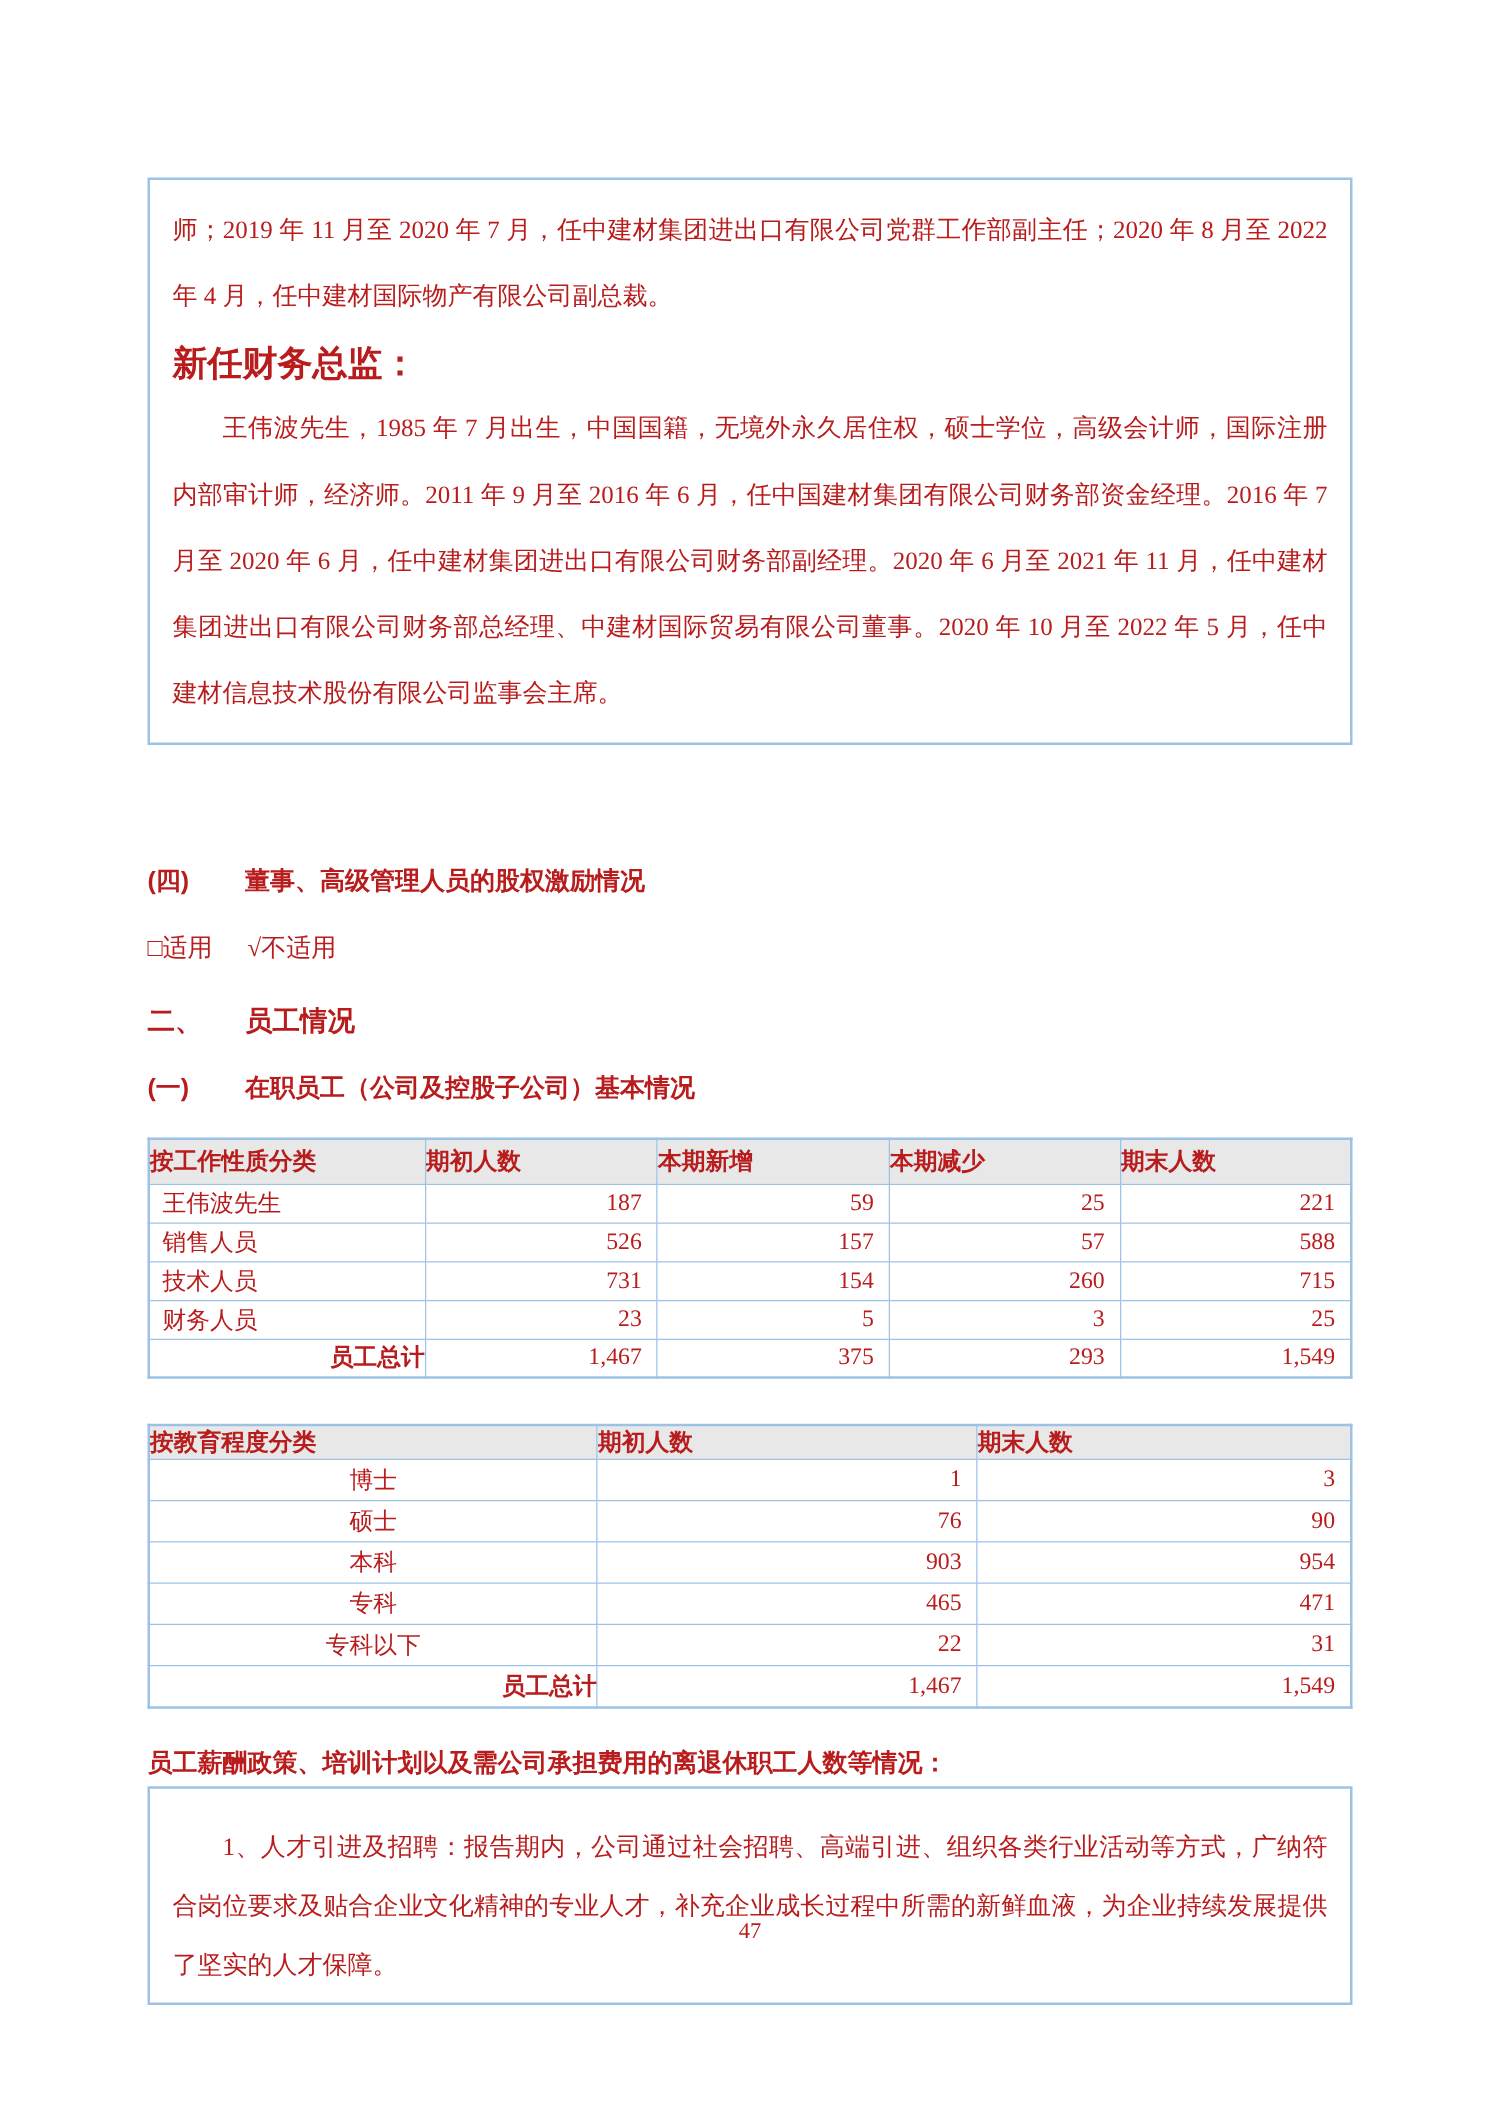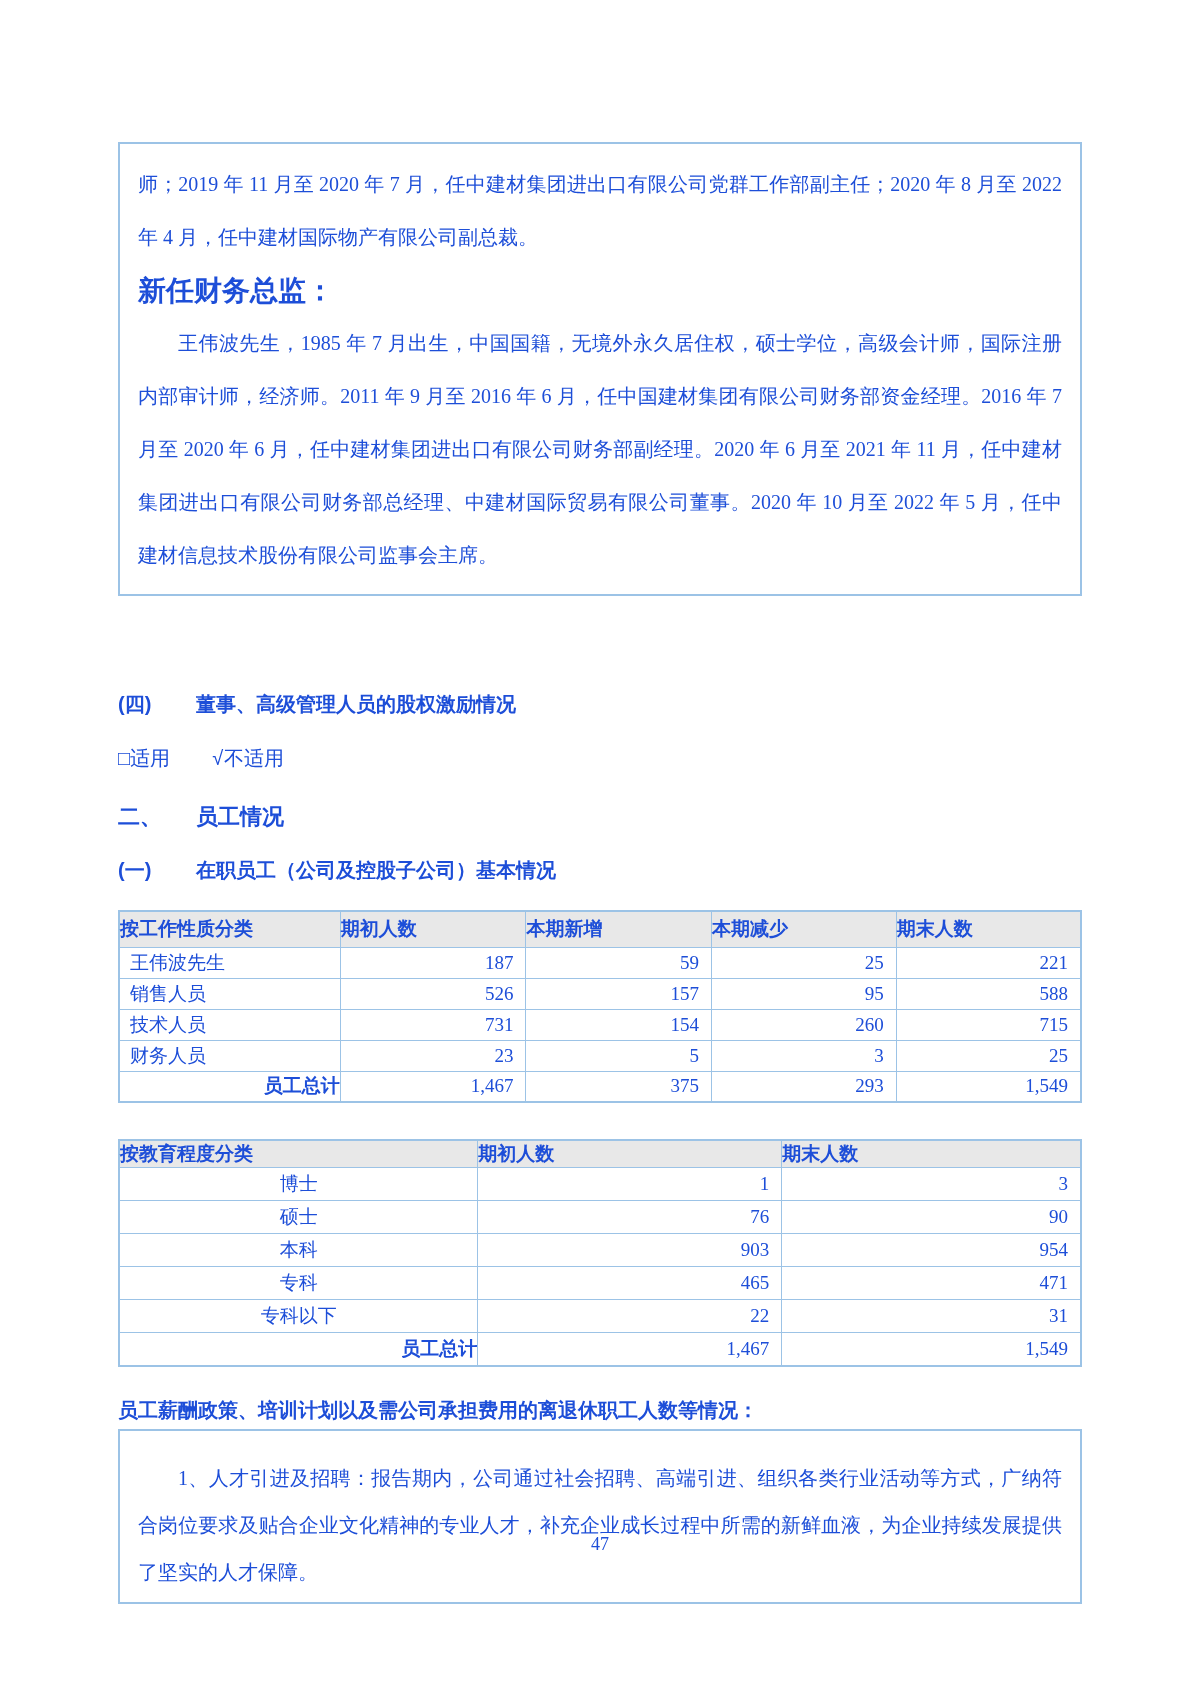--- a/index.html
+++ b/index.html
@@ -4,21 +4,21 @@
 <style>
   * { margin: 0; padding: 0; box-sizing: border-box; }
   html, body { background: #ffffff; }
   .page {
     position: relative;
     width: 1200px;
     height: 1695px;
     margin: 0 auto;
     background: #ffffff;
     font-family: "Liberation Serif", "DejaVu Serif", serif;
-    color: #1d4ed8;
+    color: #b91c1c;
     overflow: hidden;
   }
   .content { margin: 0 118px; width: 964px; }
 
   
   .text-box {
     border: 2px solid #9cc3e6;
     background: #ffffff;
   }
   .box-bio { margin-top: 142px; padding: 14px 18px 12px 18px; }
@@ -39,21 +39,21 @@
   }
 
   
   .sec-heading {
     font-family: "Liberation Sans", "DejaVu Sans", sans-serif;
     font-weight: bold;
     display: flex;
   }
   .h-l4 { margin-top: 95px; font-size: 20px; }
   .h-l4 .sec-num { width: 78px; }
-  .applicability { margin-top: 27px; font-size: 20px; font-family: Liberation Mono, monospace; }
+  .applicability { margin-top: 27px; font-size: 20px; }
   .applicability .gap { display: inline-block; width: 18px; }
   .h-l2 { margin-top: 30px; font-size: 22px; }
   .h-l2 .sec-num { width: 78px; }
   .h-l2a { margin-top: 25px; font-size: 20px; }
   .h-l2a .sec-num { width: 78px; }
   .salary-heading {
     margin-top: 30px;
     font-family: "Liberation Sans", "DejaVu Sans", sans-serif;
     font-weight: bold;
     font-size: 20px;
@@ -153,21 +153,21 @@
           <td class="label-left">王伟波先生</td>
           <td class="num">187</td>
           <td class="num">59</td>
           <td class="num">25</td>
           <td class="num">221</td>
         </tr>
         <tr>
           <td class="label-left">销售人员</td>
           <td class="num">526</td>
           <td class="num">157</td>
-          <td class="num">95</td>
+          <td class="num">57</td>
           <td class="num">588</td>
         </tr>
         <tr>
           <td class="label-left">技术人员</td>
           <td class="num">731</td>
           <td class="num">154</td>
           <td class="num">260</td>
           <td class="num">715</td>
         </tr>
         <tr>

